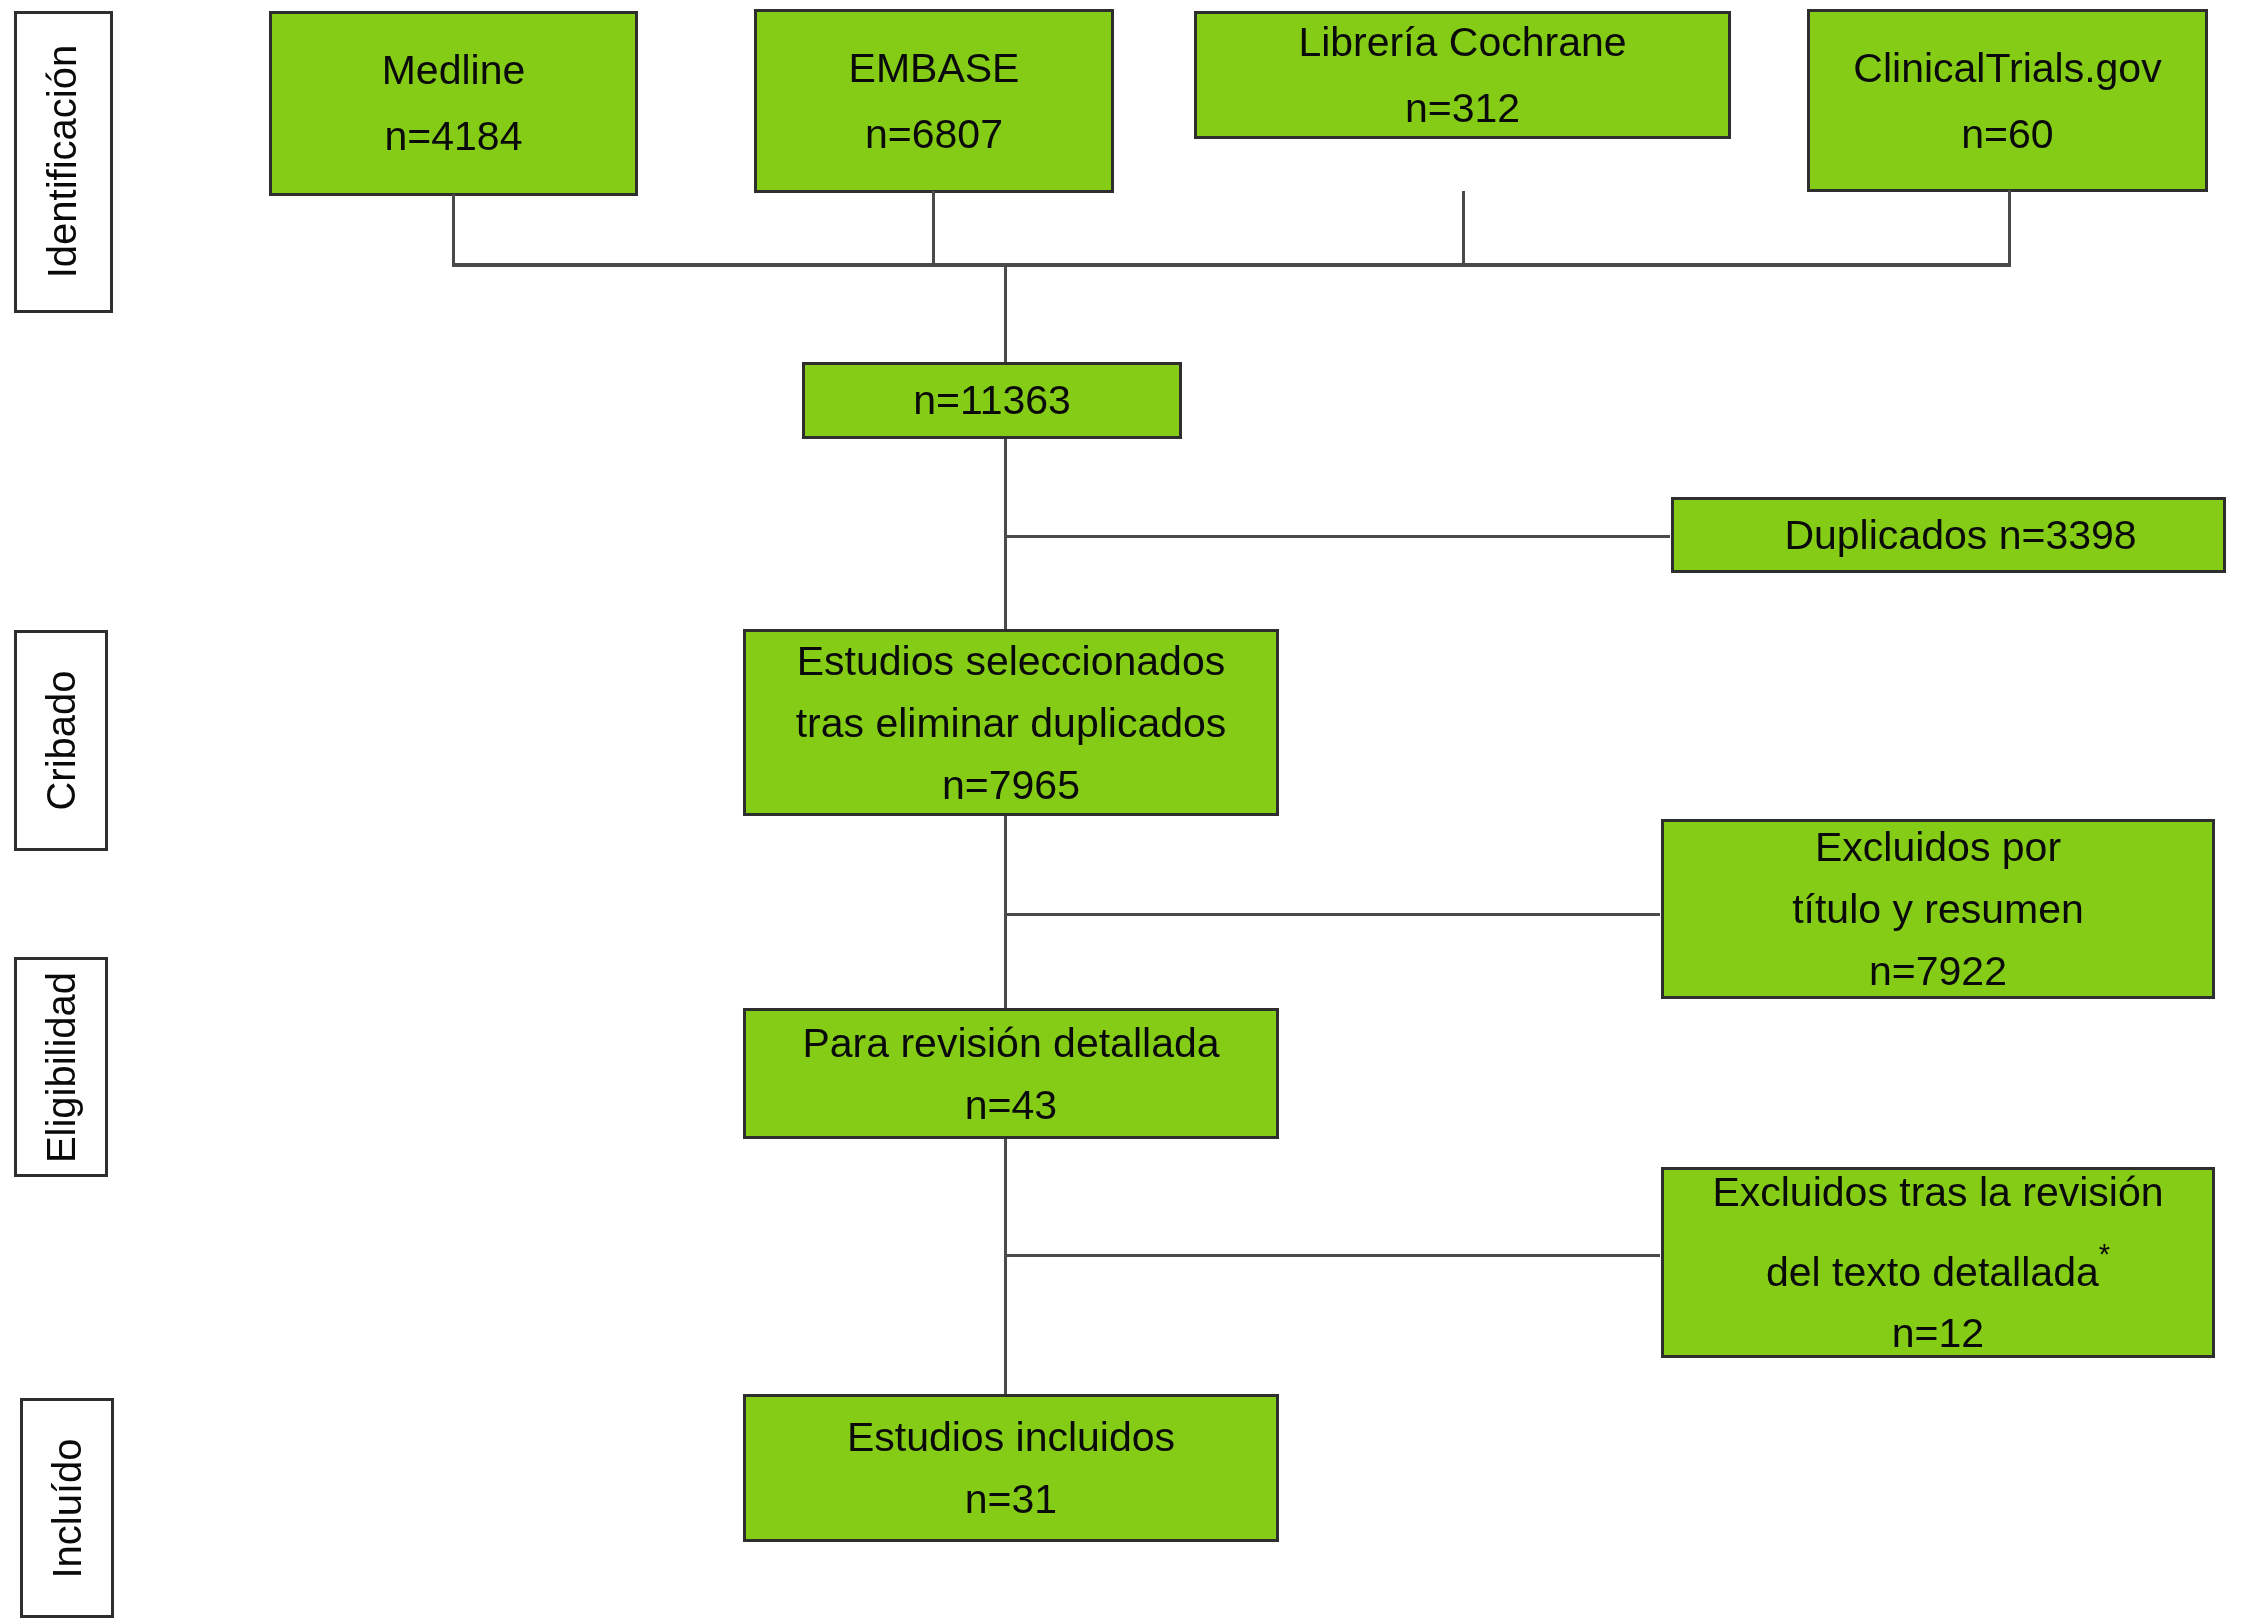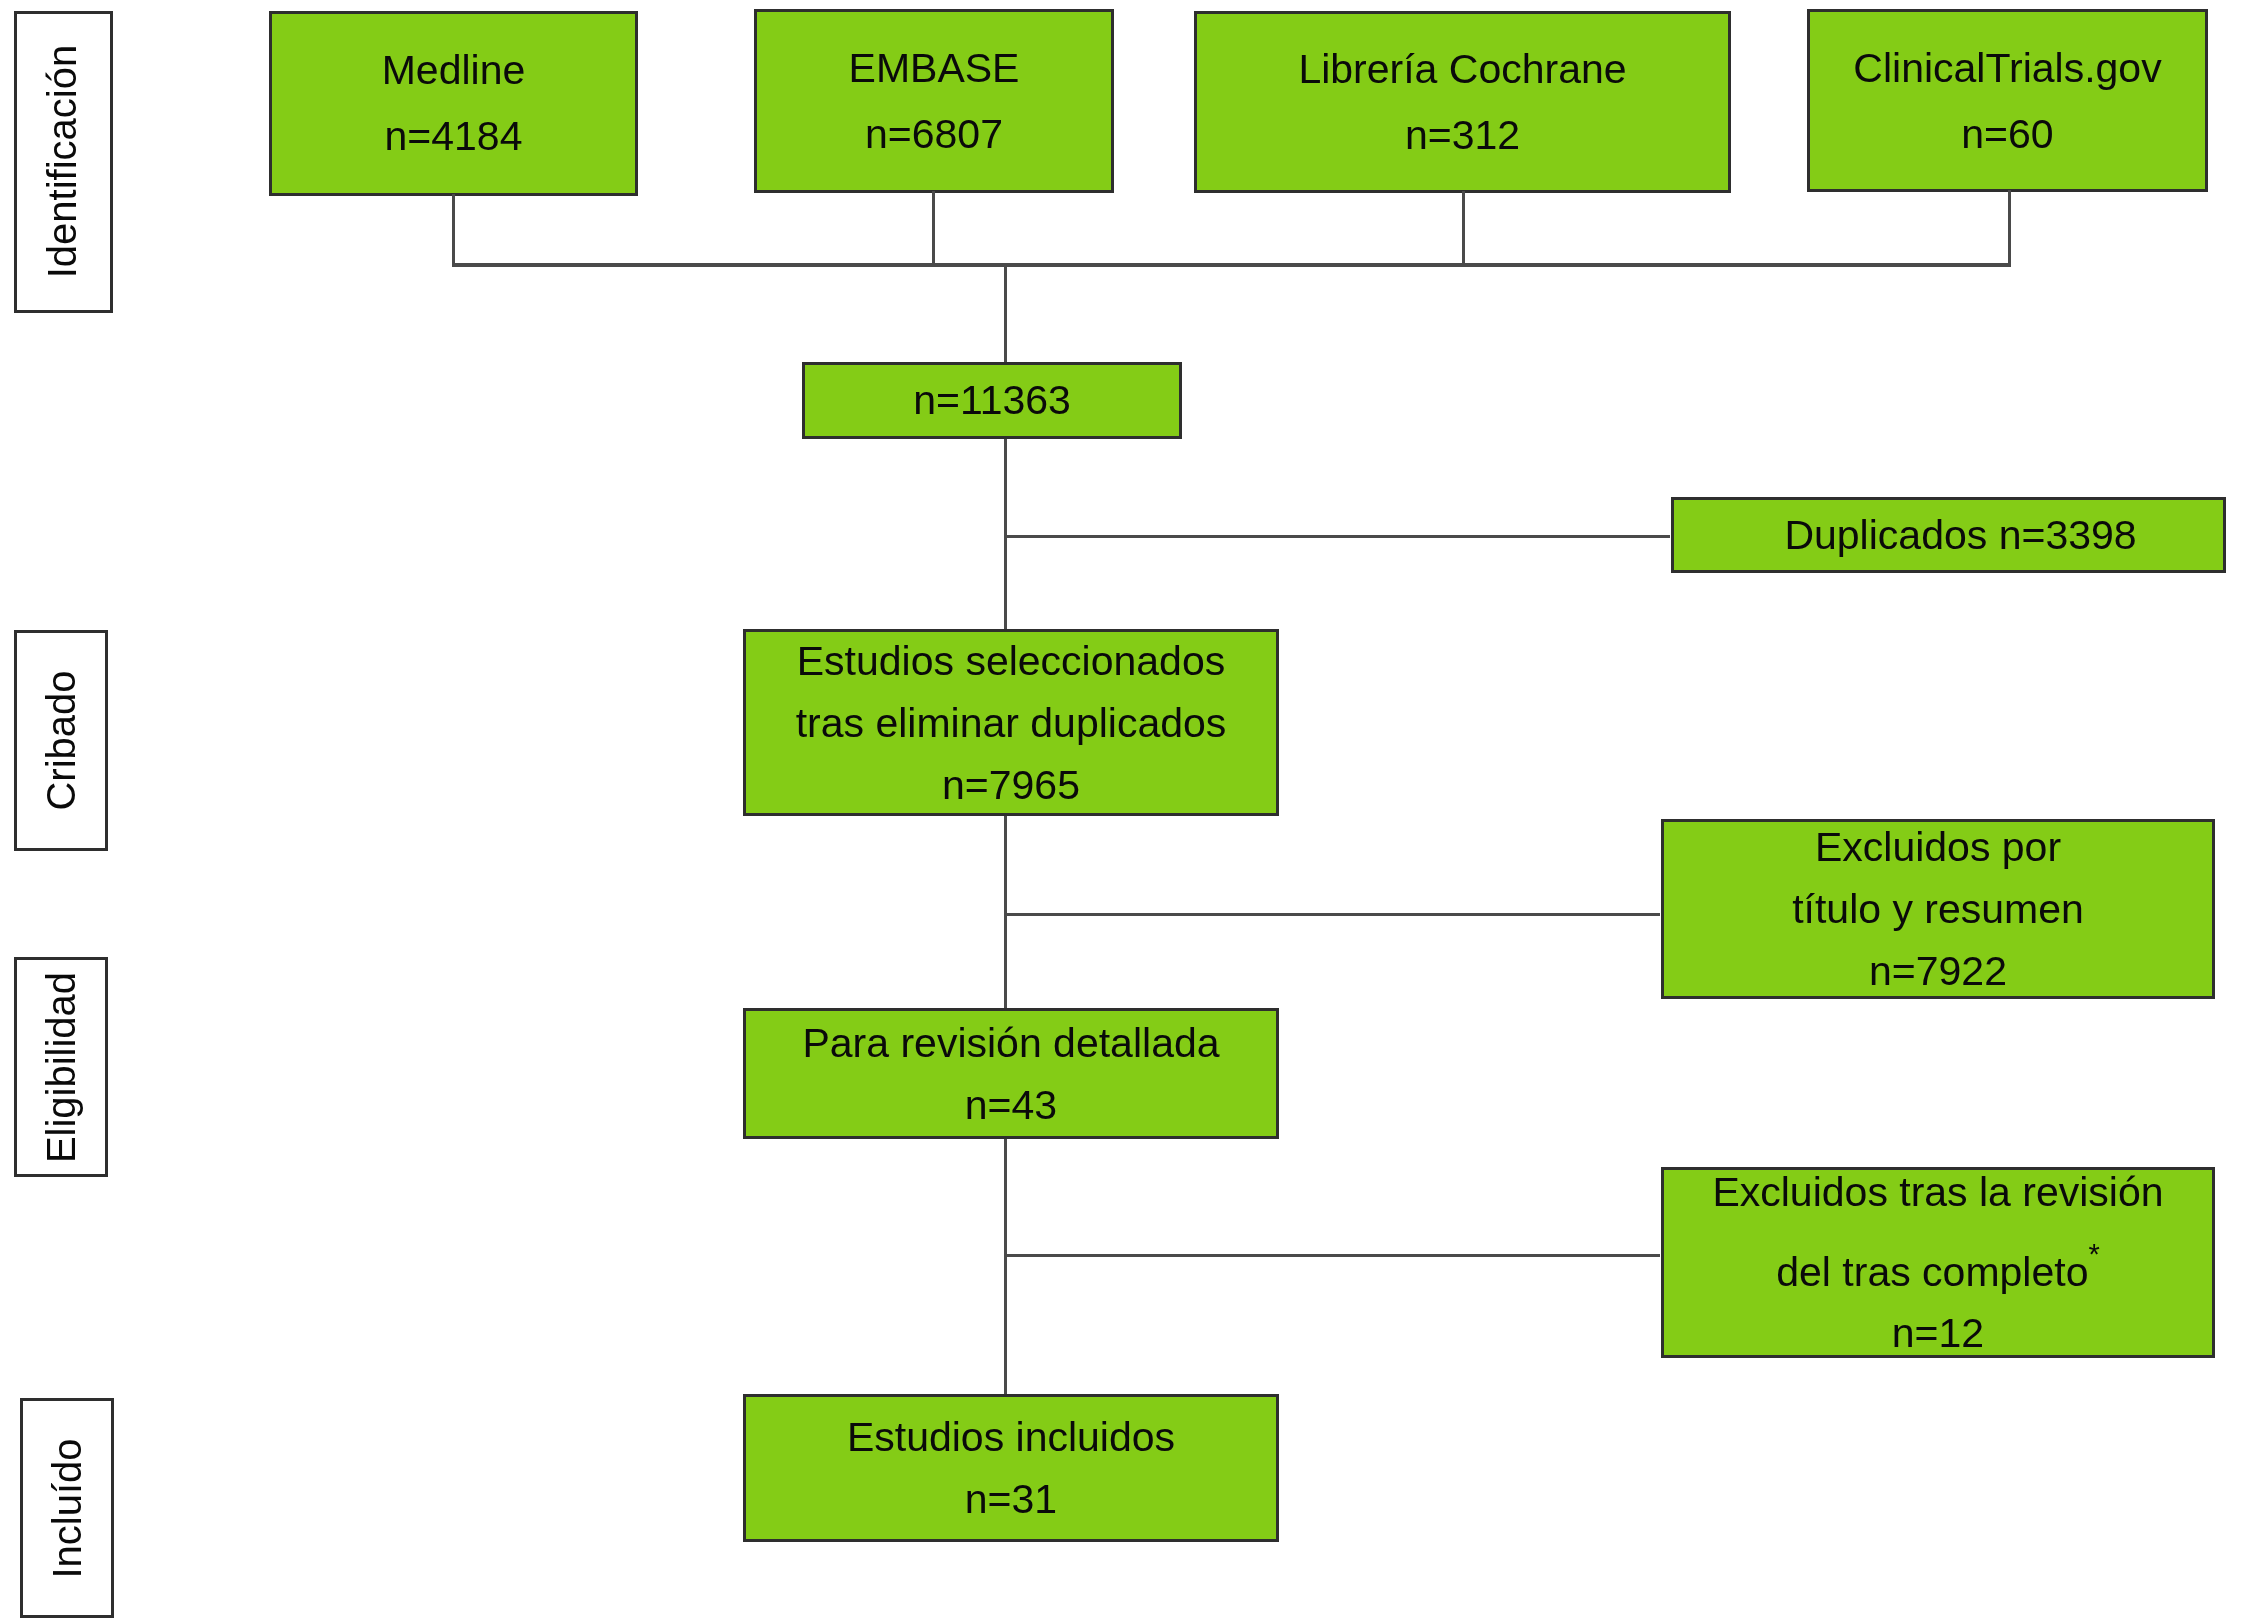--- a/index.html
+++ b/index.html
@@ -81,21 +81,21 @@
   </div>
 
   <div class="box source-box" style="left:269px; top:10.8px; width:369px; height:185px;">
     <div class="line">Medline</div>
     <div class="line">n=4184</div>
   </div>
   <div class="box source-box" style="left:754px; top:9px; width:360px; height:184px;">
     <div class="line">EMBASE</div>
     <div class="line">n=6807</div>
   </div>
-  <div class="box source-box" style="left:1194px; top:10.8px; width:537px; height:182px;">
+  <div class="box source-box" style="left:1194px; top:10.8px; width:537px; height:128px;">
     <div class="line">Librería Cochrane</div>
     <div class="line">n=312</div>
   </div>
   <div class="box source-box" style="left:1807px; top:9px; width:401px; height:183px;">
     <div class="line">ClinicalTrials.gov</div>
     <div class="line">n=60</div>
   </div>
 
   <div class="conn" style="left:452px; top:194px; width:2.7px; height:72px;"></div>
   <div class="conn" style="left:932px; top:191px; width:2.7px; height:75px;"></div>
@@ -132,21 +132,21 @@
     <div class="line">n=7922</div>
   </div>
 
   <div class="box" style="left:743px; top:1008px; width:536px; height:131px;">
     <div class="line">Para revisión detallada</div>
     <div class="line">n=43</div>
   </div>
 
   <div class="box" style="left:1661px; top:1167px; width:554px; height:191px;">
     <div class="line">Excluidos tras la revisión</div>
-    <div class="line"><span>del tras completo</span><span class="sup">*</span></div>
+    <div class="line"><span>del texto detallada</span><span class="sup">*</span></div>
     <div class="line">n=12</div>
   </div>
 
   <div class="box" style="left:743px; top:1394px; width:536px; height:148px;">
     <div class="line">Estudios incluidos</div>
     <div class="line">n=31</div>
   </div>
 
 </div>
 

